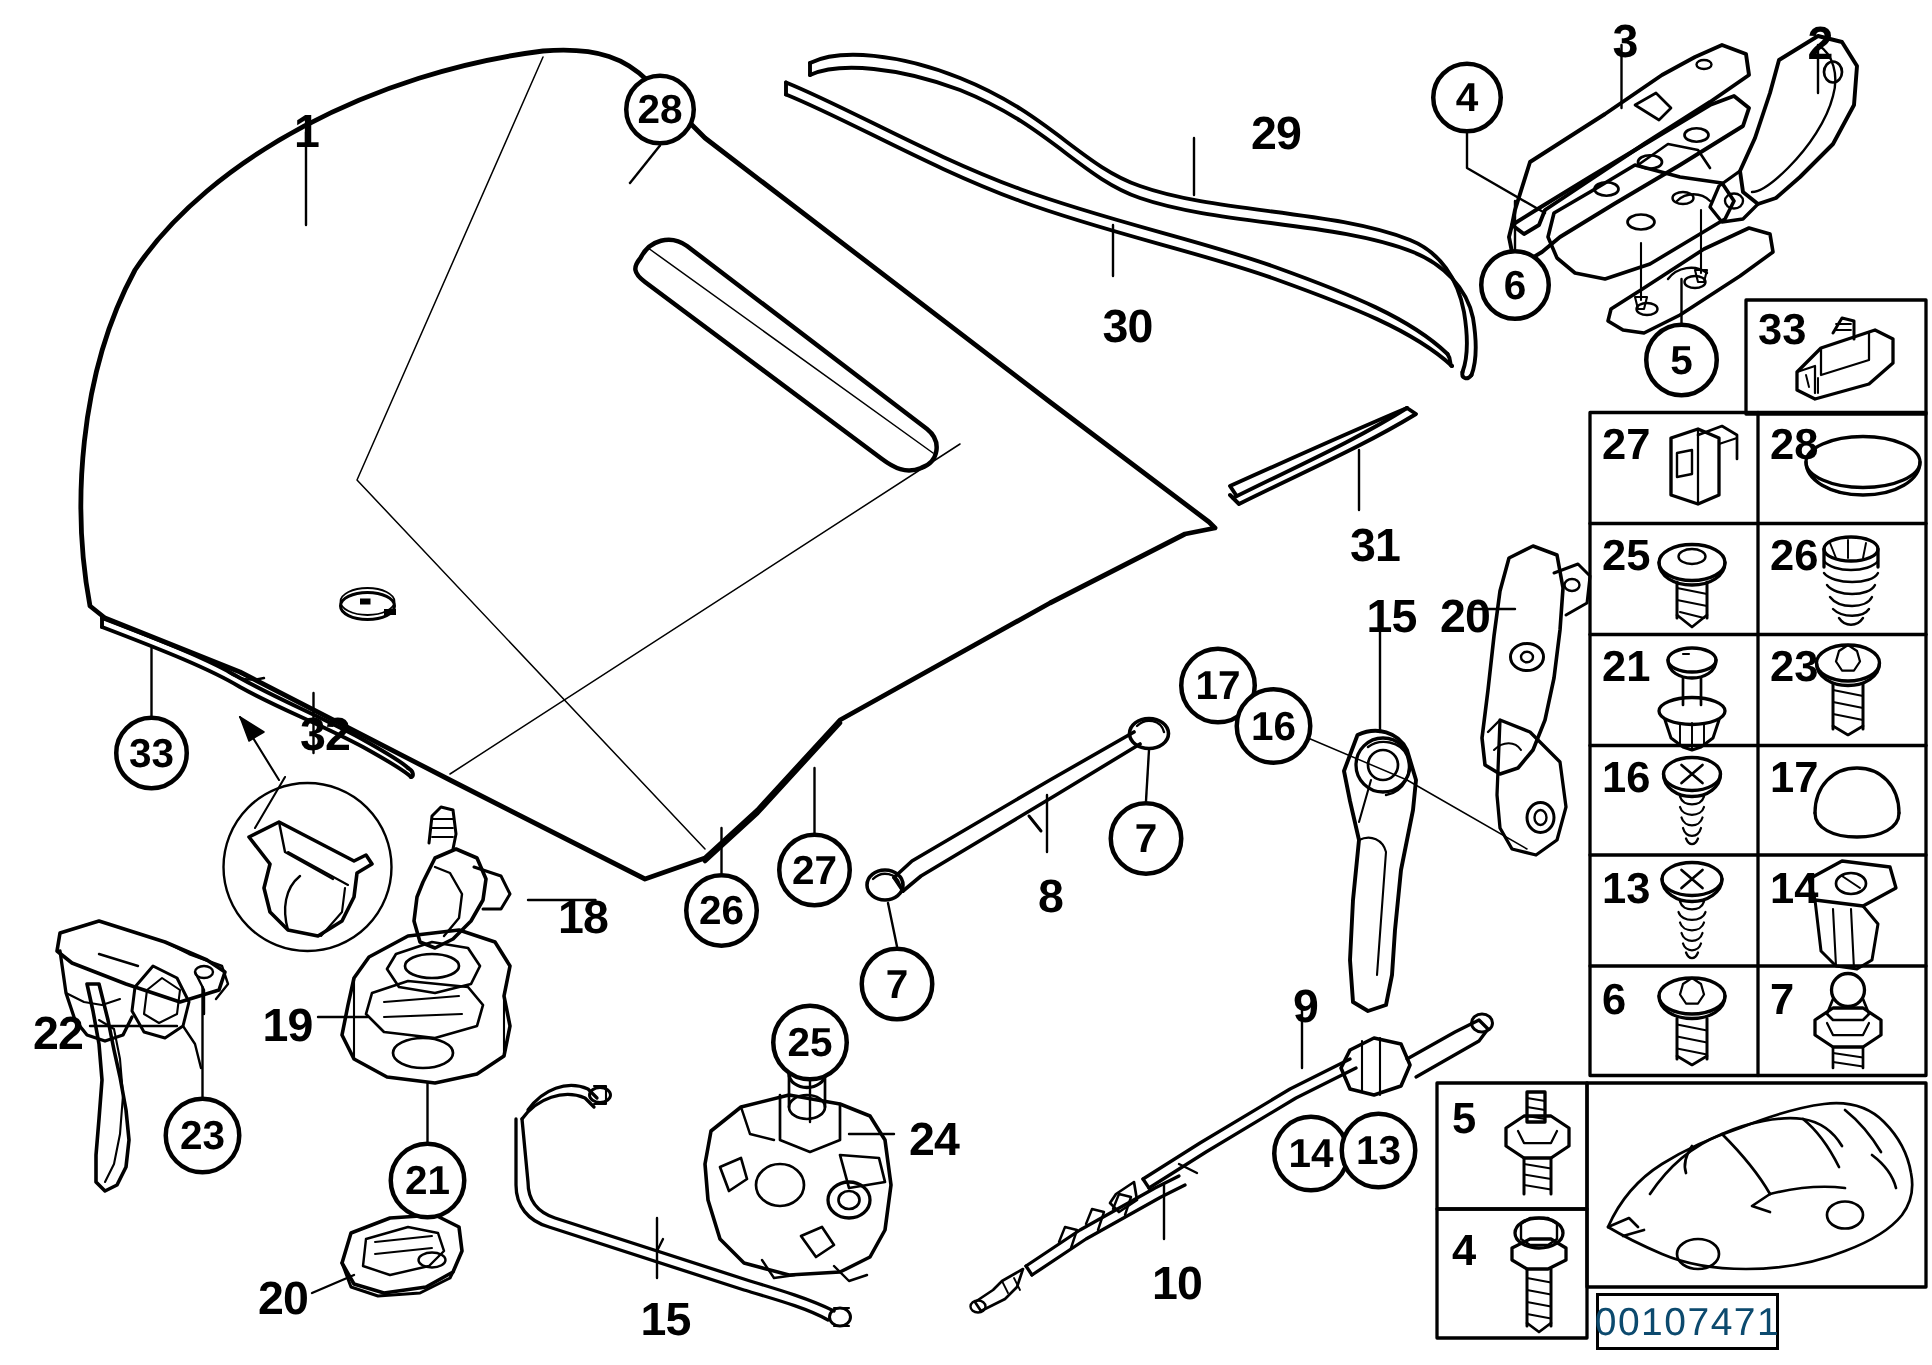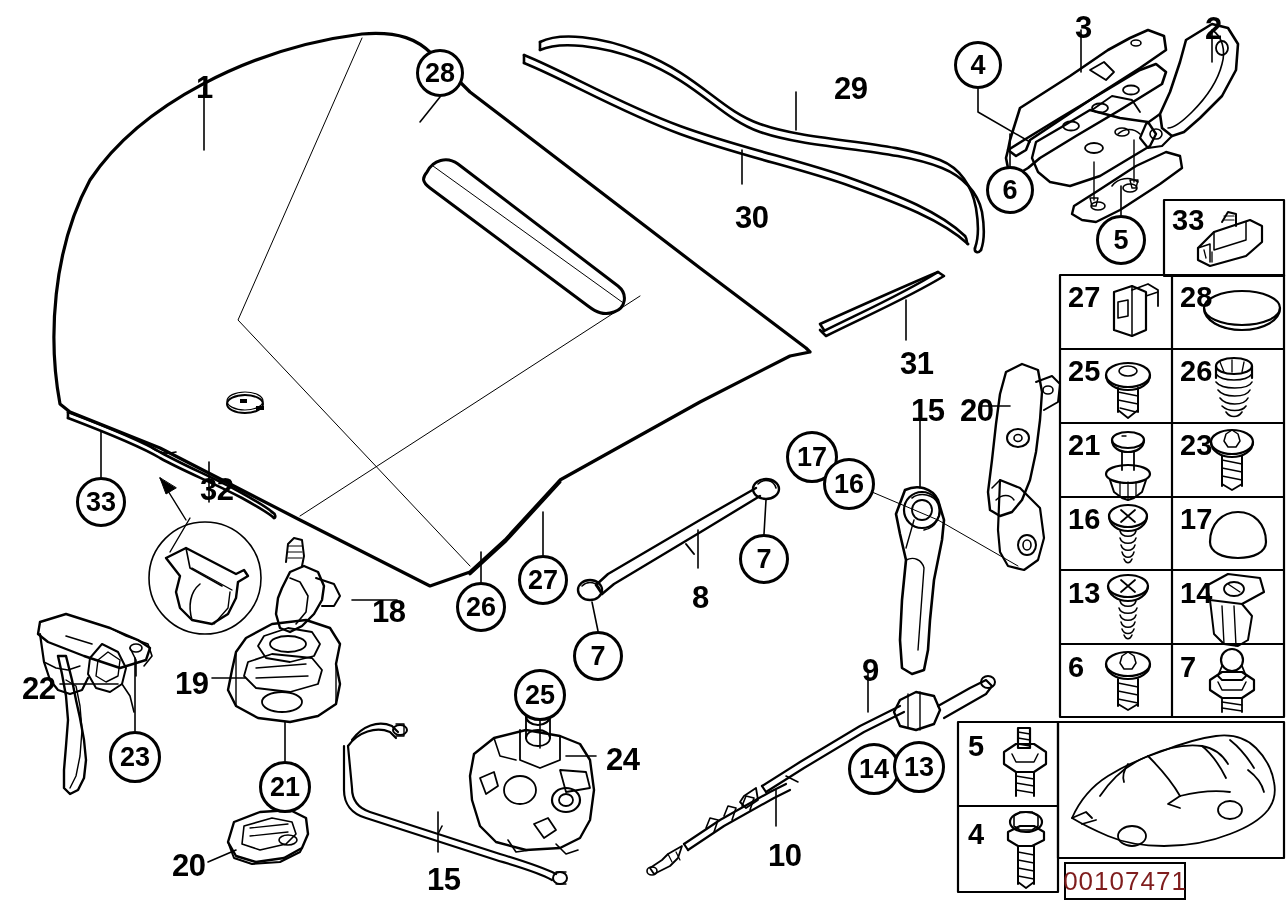--- a/index.html
+++ b/index.html
@@ -10,21 +10,21 @@
   .lbl{position:absolute;font-family:"Liberation Sans", sans-serif;font-weight:bold;
        color:#000;line-height:1;white-space:nowrap;}
   .num-plain{font-size:31px;letter-spacing:-0.5px;}
   .callout{position:absolute;border:3px solid #000;border-radius:50%;
            display:flex;align-items:center;justify-content:center;
            font-family:"Liberation Sans", sans-serif;font-weight:bold;font-size:27px;
            color:#000;background:#fff;box-sizing:border-box;}
   .grid-num{position:absolute;font-size:29px;font-weight:bold;}
   .idbox{position:absolute;border:2px solid #000;background:#fff;
          display:flex;align-items:center;justify-content:center;
-         font-family:"Liberation Sans", sans-serif;font-size:26px;color:#7f1d1d;
+         font-family:"Liberation Sans", sans-serif;font-size:26px;color:#0c4a6e;
          letter-spacing:1px;}
 </style>
 </head>
 <body>
 
 <div id="stage">
 
   <svg id="art" viewBox="0 0 1288 910">
     <g fill="none" stroke="#000" stroke-linejoin="round" stroke-linecap="round">
 

